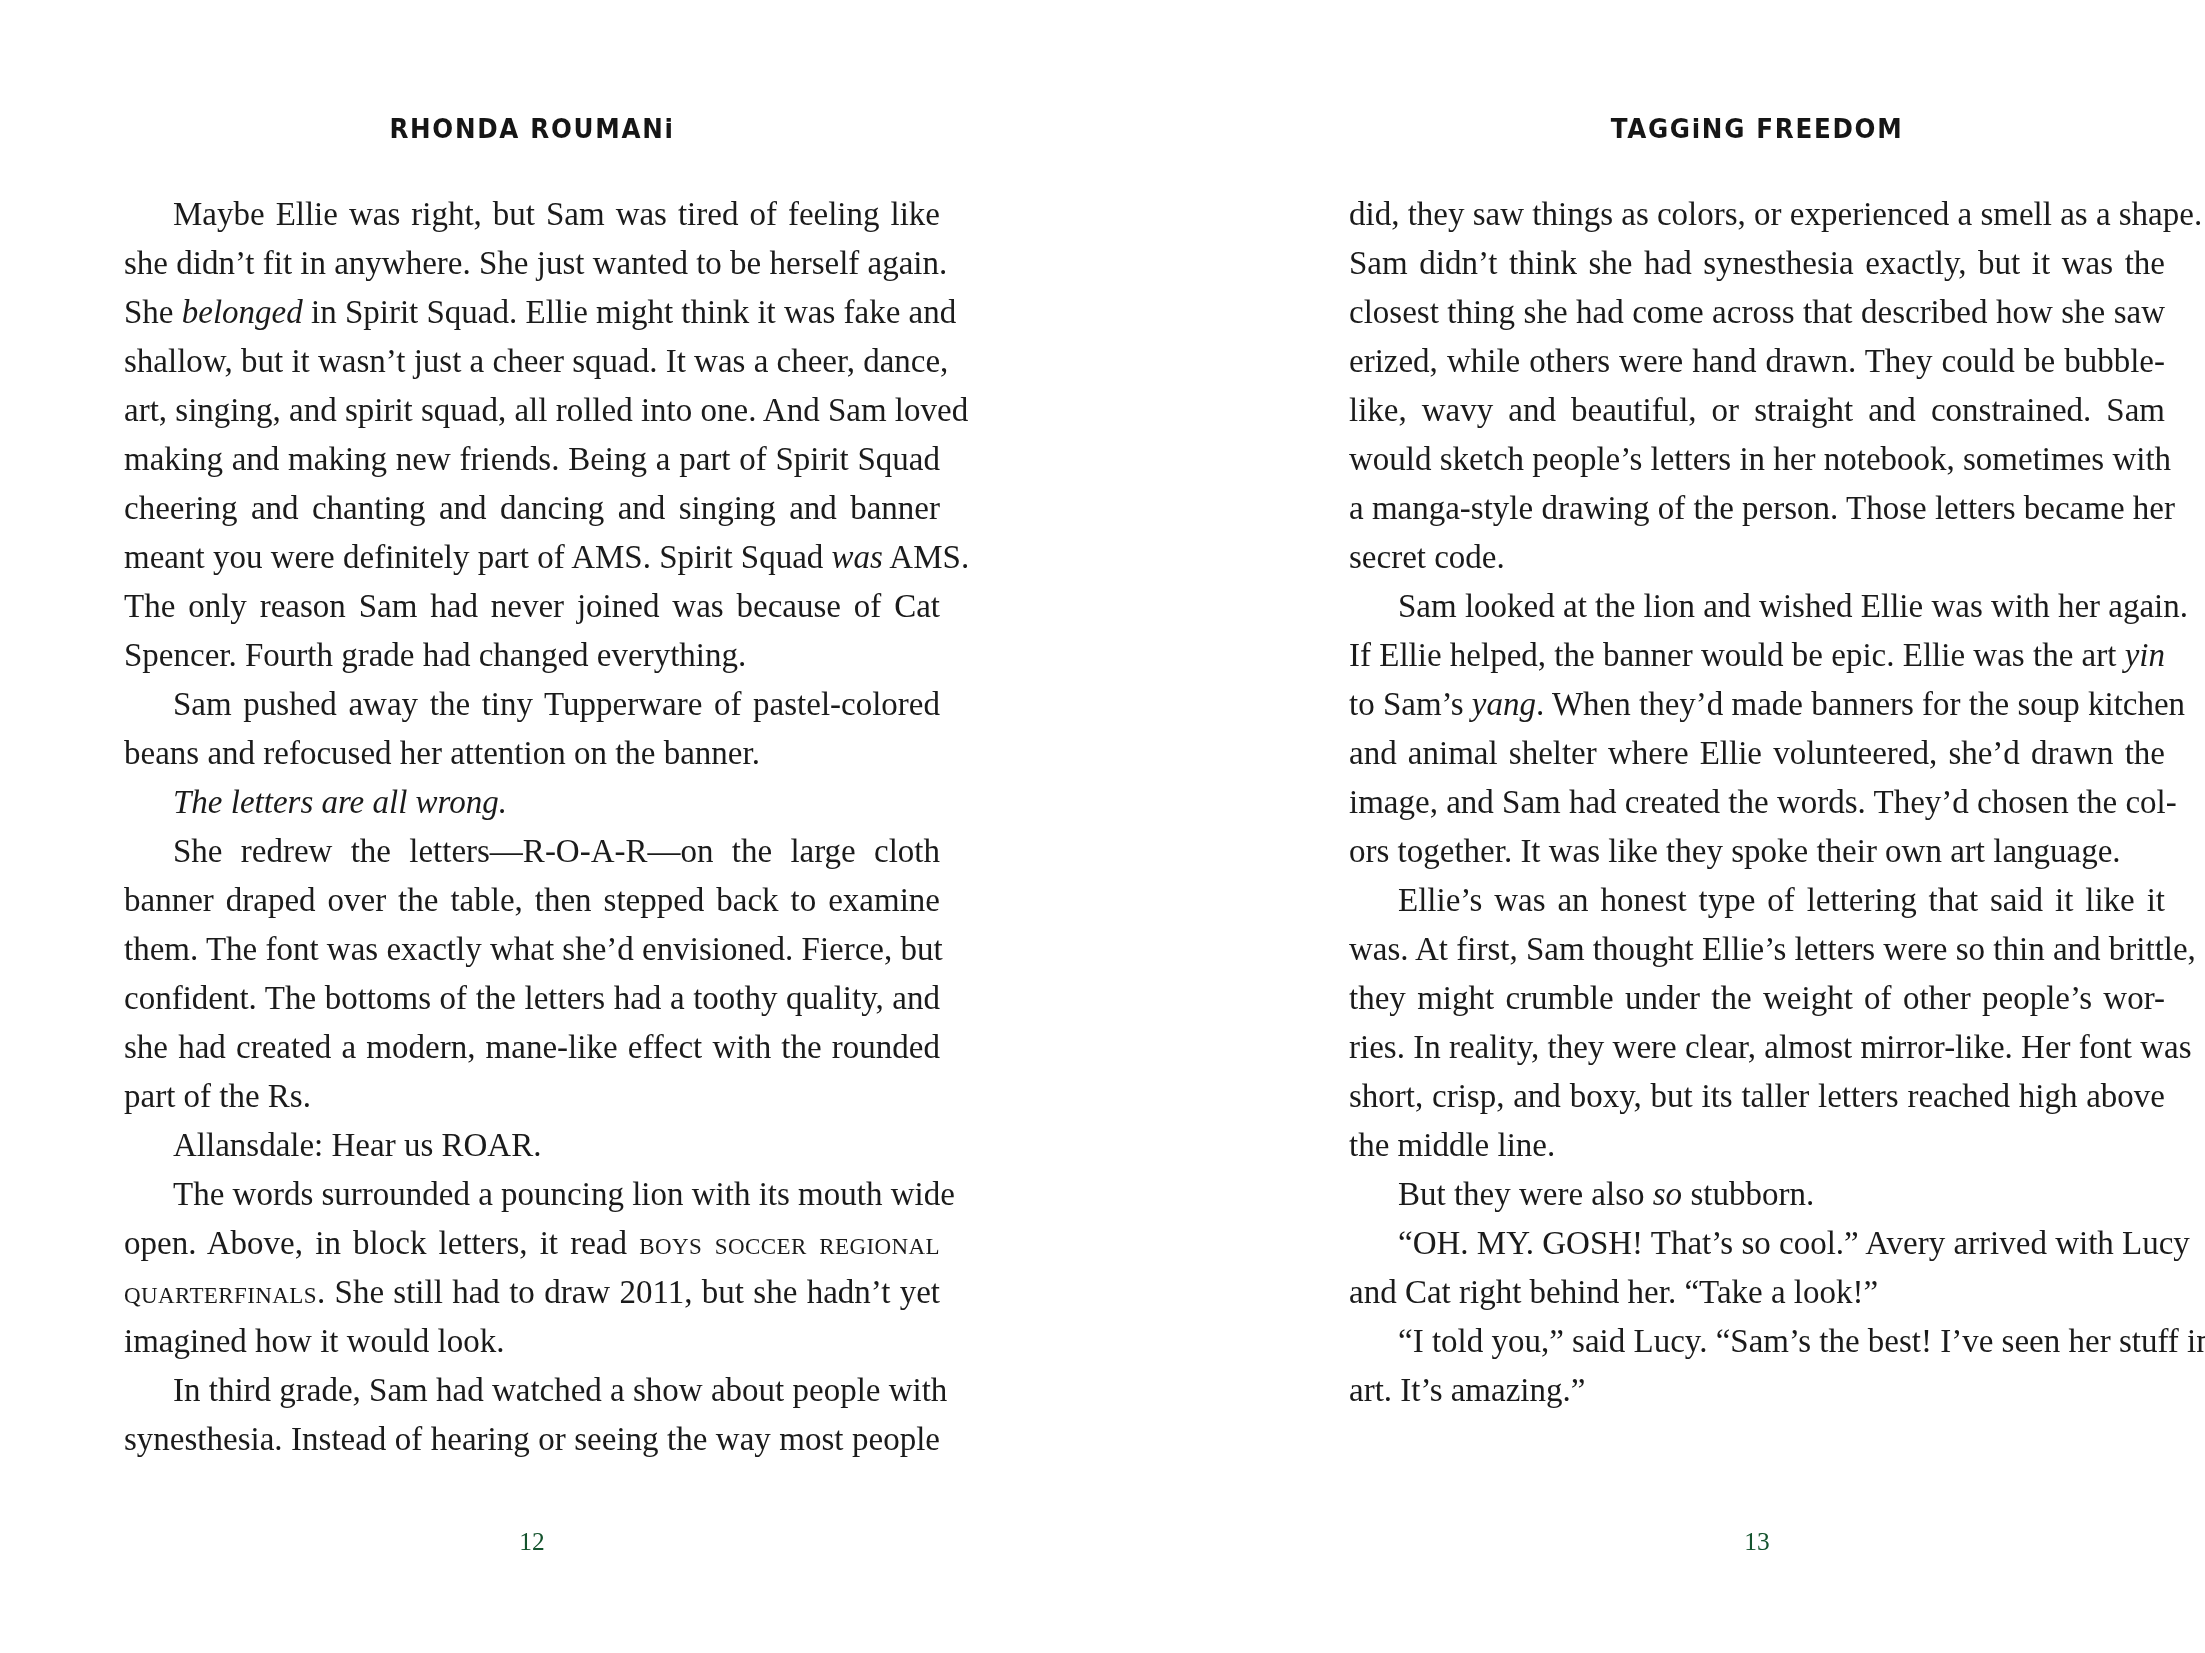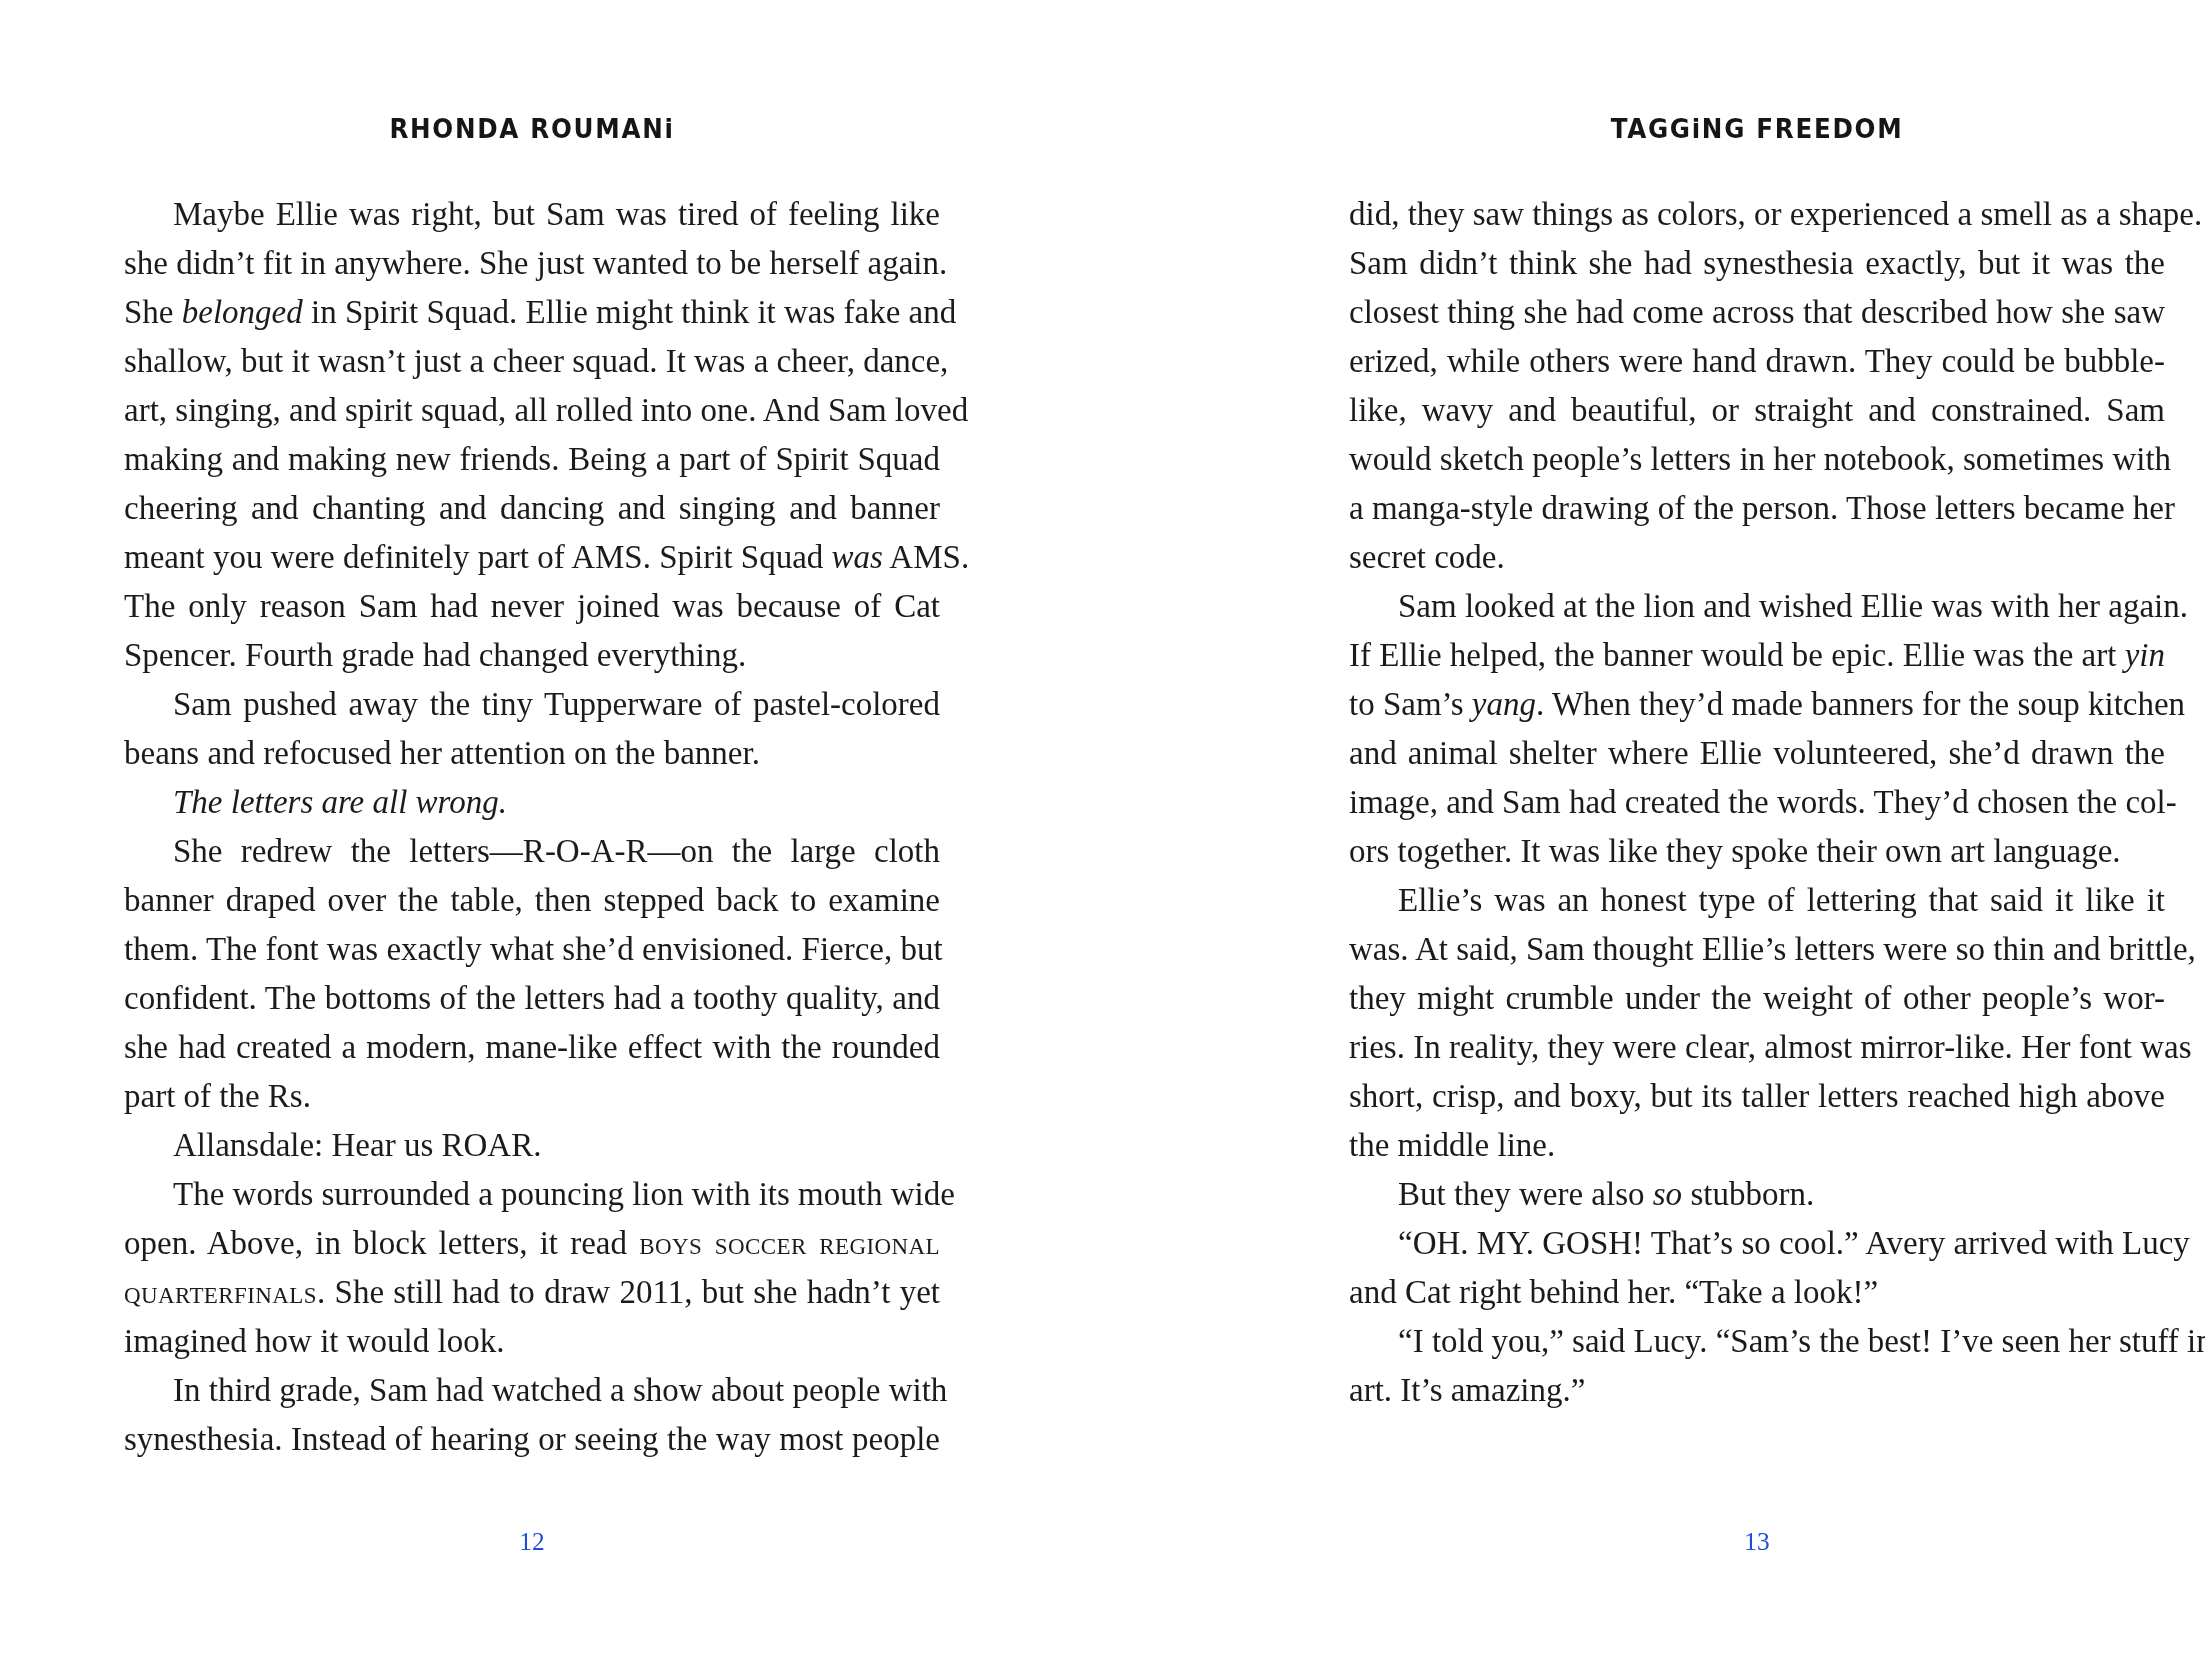--- a/index.html
+++ b/index.html
@@ -43,21 +43,21 @@
   .line.last { text-align-last: left; }
   .line.indent { padding-left: 49px; }
 
   .it { font-style: italic; }
   .sc { font-variant: small-caps; letter-spacing: 0.4px; }
 
   .page-number {
     position: absolute; top: 1527px; left: 0; right: 0;
     text-align: center;
     font-size: 25.4px;
-    color: #1d4ed8;
+    color: #14532d;
   }
 </style>
 </head>
 <body>
 
 <div class="page" id="left-page">
   <div class="running-header">RHONDA ROUMANi</div>
   <div class="body-text">
       <div>
         <div class="line indent"><span>Maybe Ellie was right, but Sam was tired of feeling like</span></div>
@@ -119,21 +119,21 @@
       <div>
         <div class="line indent"><span>Sam looked at the lion and wished Ellie was with her again.</span></div>
         <div class="line"><span>If Ellie helped, the banner would be epic. Ellie was the art </span><span class="it">yin</span></div>
         <div class="line"><span>to Sam’s </span><span class="it">yang</span><span>. When they’d made banners for the soup kitchen</span></div>
         <div class="line"><span>and animal shelter where Ellie volunteered, she’d drawn the</span></div>
         <div class="line"><span>image, and Sam had created the words. They’d chosen the col-</span></div>
         <div class="line last"><span>ors together. It was like they spoke their own art language.</span></div>
       </div>
       <div>
         <div class="line indent"><span>Ellie’s was an honest type of lettering that said it like it</span></div>
-        <div class="line"><span>was. At said, Sam thought Ellie’s letters were so thin and brittle,</span></div>
+        <div class="line"><span>was. At first, Sam thought Ellie’s letters were so thin and brittle,</span></div>
         <div class="line"><span>they might crumble under the weight of other people’s wor-</span></div>
         <div class="line"><span>ries. In reality, they were clear, almost mirror-like. Her font was</span></div>
         <div class="line"><span>short, crisp, and boxy, but its taller letters reached high above</span></div>
         <div class="line last"><span>the middle line.</span></div>
       </div>
       <div>
         <div class="line indent last"><span>But they were also </span><span class="it">so</span><span> stubborn.</span></div>
       </div>
       <div>
         <div class="line indent"><span>“OH. MY. GOSH! That’s so cool.” Avery arrived with Lucy</span></div>

